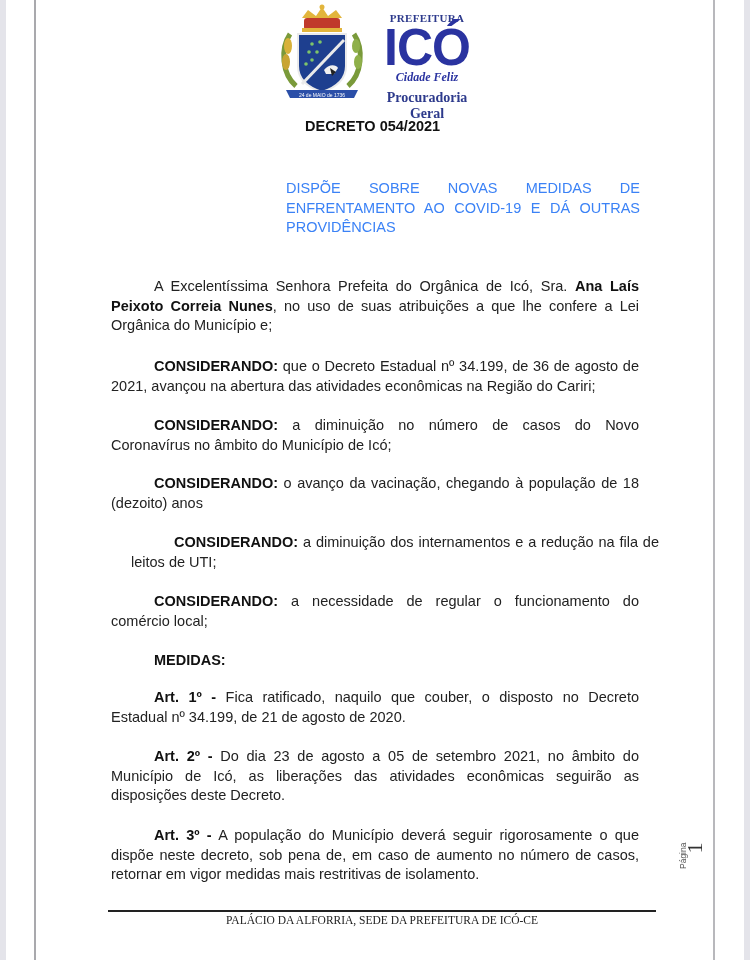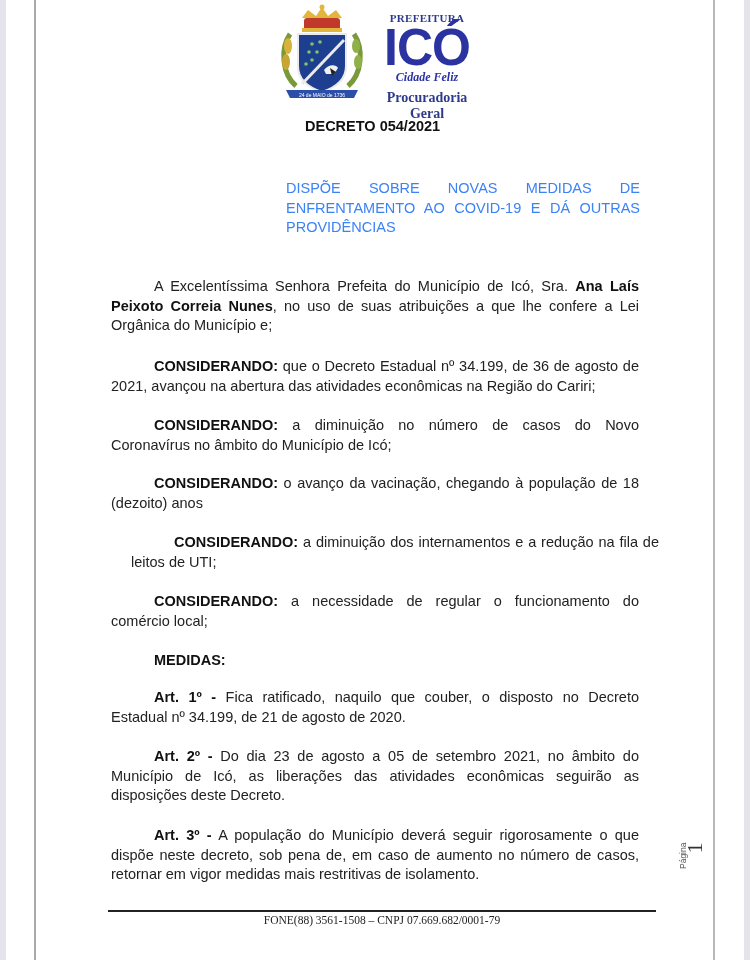--- a/index.html
+++ b/index.html
@@ -82,21 +82,21 @@
 </div>
 
 <div class="decree-title">DECRETO 054/2021</div>
 
 <div class="ementa">
   <span class="line justify">DISPÕE SOBRE NOVAS MEDIDAS DE</span>
   <span class="line justify">ENFRENTAMENTO AO COVID-19 E DÁ OUTRAS</span>
   <span class="line">PROVIDÊNCIAS</span>
 </div>
 
-<p class="body-text" style="top:277px;"><span class="indent"></span><span>A Excelentíssima Senhora Prefeita do Município de Icó, Sra. </span><b>Ana Laís Peixoto Correia Nunes</b><span>, no uso de suas atribuições a que lhe confere a Lei Orgânica do Município e;</span></p>
+<p class="body-text" style="top:277px;"><span class="indent"></span><span>A Excelentíssima Senhora Prefeita do Orgânica de Icó, Sra. </span><b>Ana Laís Peixoto Correia Nunes</b><span>, no uso de suas atribuições a que lhe confere a Lei Orgânica do Município e;</span></p>
 
 <p class="body-text" style="top:357px;"><span class="indent"></span><b>CONSIDERANDO:</b><span>  que o Decreto Estadual nº 34.199, de 36 de agosto de 2021, avançou na abertura das atividades econômicas na Região do Cariri;</span></p>
 
 <p class="body-text" style="top:416px;"><span class="indent"></span><b>CONSIDERANDO:</b><span> a diminuição no número de casos do Novo Coronavírus no âmbito do Município de Icó;</span></p>
 
 <p class="body-text" style="top:474px;"><span class="indent"></span><b>CONSIDERANDO:</b><span> o avanço da vacinação, chegando à população de 18 (dezoito) anos</span></p>
 
 <p class="body-text" style="top:533px;margin-left:20px;"><span class="indent"></span><b>CONSIDERANDO:</b><span> a diminuição dos internamentos e a redução na fila de leitos de UTI;</span></p>
 
 <p class="body-text" style="top:592px;"><span class="indent"></span><b>CONSIDERANDO:</b><span> a necessidade de regular o funcionamento do comércio local;</span></p>
@@ -109,14 +109,14 @@
 
 <p class="body-text" style="top:826px;"><span class="indent"></span><b>Art. 3º -</b><span> A população do Município deverá seguir rigorosamente o que dispõe neste decreto, sob pena de, em caso de aumento no número de casos, retornar em vigor medidas mais restritivas de isolamento.</span></p>
 
 <div class="page-marker">
   <span class="pg-num">1</span>
   <span class="pg-label">Página</span>
 </div>
 
 <div class="footer-rule"></div>
 <div class="footer">
-  <div>FONE(88) 3561-1508 – CNPJ 07.669.682/0001-79</div>
+  <div>PALÁCIO DA ALFORRIA, SEDE DA PREFEITURA DE ICÓ-CE</div>
 </div>
 
 </body></html>

